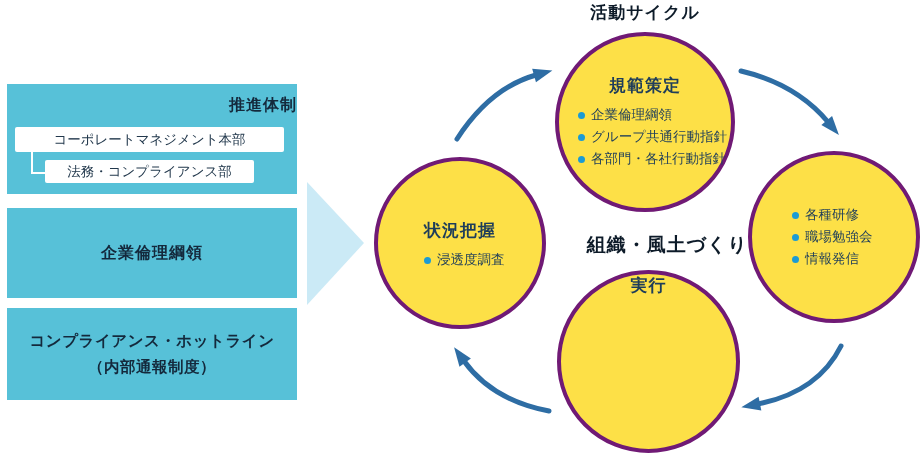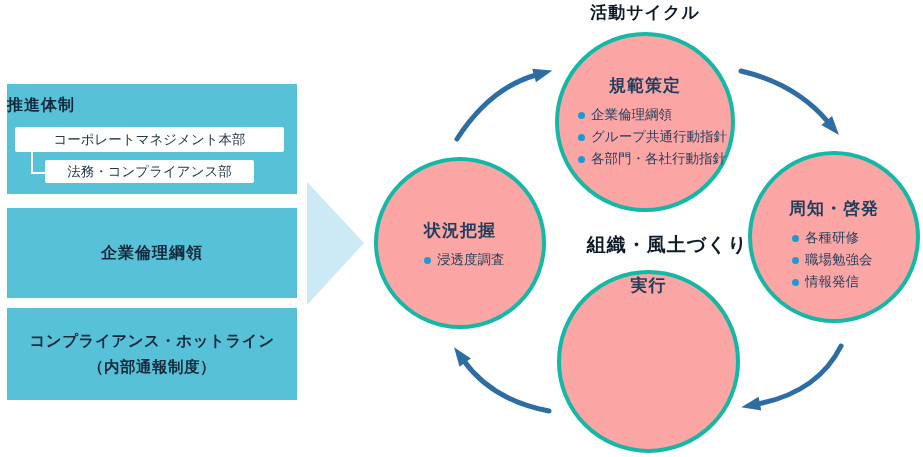--- a/index.html
+++ b/index.html
@@ -7,21 +7,21 @@
     position:relative;width:923px;height:457px;background:#ffffff;overflow:hidden;
     font-family:"Liberation Sans","DejaVu Sans",sans-serif;
   }
   
   .teal-box{
     position:absolute;left:7px;width:290px;background:#57c1d8;color:#14293c;
     box-sizing:border-box;
   }
   .box-promotion{top:84px;height:110px;}
   .promotion-title{
-    text-align:left;padding-top:11px;font-size:16px;font-weight:700;letter-spacing:1px;
+    text-align:right;padding-top:11px;font-size:16px;font-weight:700;letter-spacing:1px;
   }
   .white-pill{
     position:absolute;background:#ffffff;color:#22384c;display:flex;align-items:center;
     justify-content:center;font-size:13.5px;border-radius:2px;white-space:nowrap;
   }
   .pill-corporate{left:8px;top:43px;width:269px;height:25px;}
   .pill-legal{left:38px;top:76px;width:209px;height:23px;}
   .org-connector{
     position:absolute;left:24px;top:68px;width:14px;height:20px;
     border-left:2px solid #ffffff;border-bottom:2px solid #ffffff;
@@ -43,21 +43,21 @@
   
   .cycle-title{
     position:absolute;left:553px;top:1px;width:184px;text-align:center;
     font-size:17px;font-weight:800;color:#0d1b29;letter-spacing:1px;
   }
   .center-label{
     position:absolute;left:552px;top:232px;width:196px;text-align:right;
     font-size:19px;font-weight:800;color:#0d1b29;letter-spacing:1px;white-space:nowrap;
   }
   .circle{
-    position:absolute;background:#fca5a5;border:4px solid #14b8a6;border-radius:50%;
+    position:absolute;background:#fde047;border:4px solid #701a75;border-radius:50%;
     box-sizing:border-box;color:#1e3d5a;
   }
   .circle-title{text-align:center;font-size:17px;font-weight:600;letter-spacing:1px;}
   .bullets{list-style:none;margin:7px 0 0;padding:0;font-size:13.5px;}
   .bullets li{display:flex;align-items:center;gap:6px;line-height:22px;white-space:nowrap;}
   .dot{width:7px;height:7px;border-radius:50%;background:#1b9bd4;flex:none;}
   .circle-norms{left:555px;top:32px;width:180px;height:180px;padding-top:38px;}
   .circle-norms .bullets{padding-left:19px;}
   .circle-awareness{left:748px;top:151px;width:172px;height:172px;padding-top:42px;}
   .circle-awareness .bullets{padding-left:40px;}
@@ -105,21 +105,20 @@
         <span>グループ共通行動指針</span>
         </li>
       <li>
         <span class="dot"></span>
         <span>各部門・各社行動指針</span>
         </li>
     </ul>
   </div>
 
   <div class="circle circle-awareness">
-    <div class="circle-title">周知・啓発</div>
     <ul class="bullets">
       <li>
         <span class="dot"></span>
         <span>各種研修</span>
         </li>
       <li>
         <span class="dot"></span>
         <span>職場勉強会</span>
         </li>
       <li>

